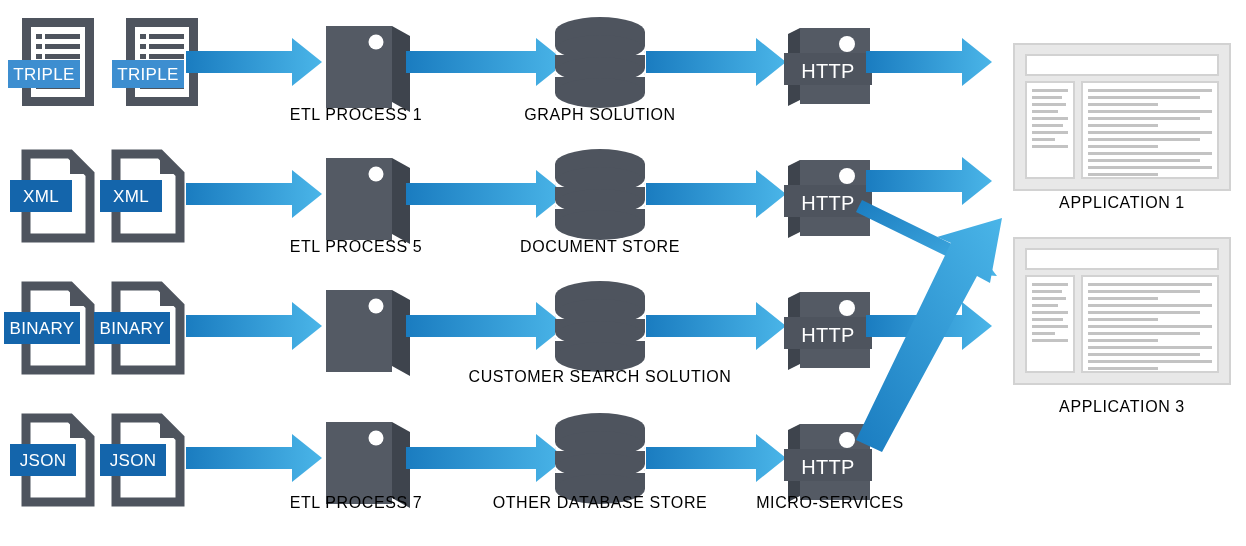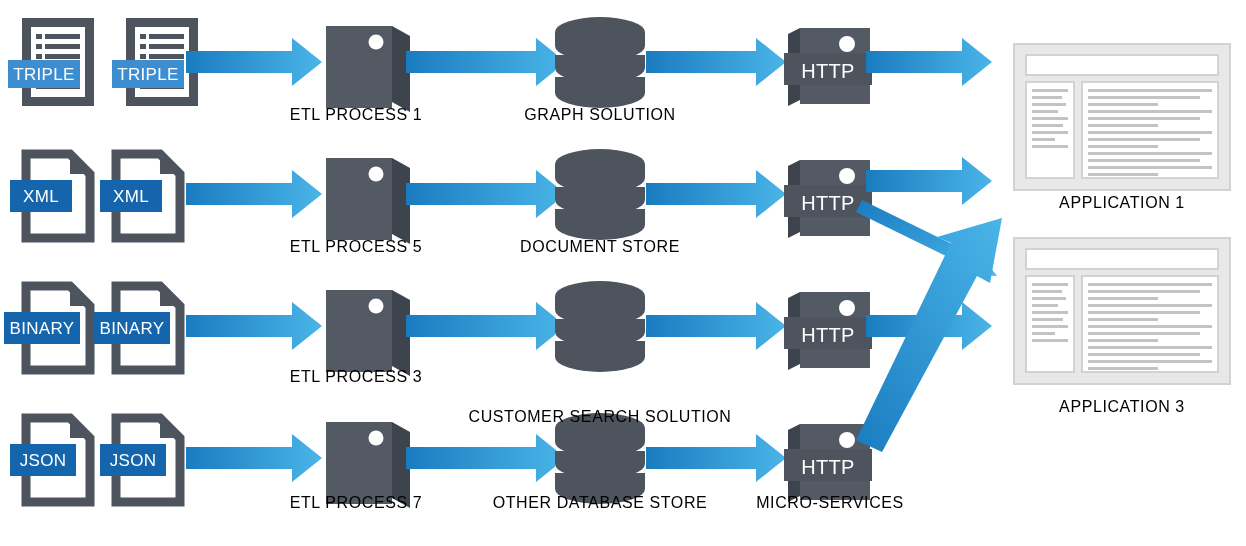--- a/index.html
+++ b/index.html
@@ -314,22 +314,21 @@
       <text class="badge-text" x="133" y="466" text-anchor="middle">JSON</text>
     </g>
   </svg>
 
   <div class="lbl" style="left:256px; top:106px; width:200px;">ETL PROCESS 1</div>
   <div class="lbl" style="left:500px; top:106px; width:200px;">GRAPH SOLUTION</div>
 
   <div class="lbl" style="left:256px; top:238px; width:200px;">ETL PROCESS 5</div>
   <div class="lbl" style="left:500px; top:238px; width:200px;">DOCUMENT STORE</div>
 
-  <div class="lbl" style="left:256px; top:368px; width:200px;">ETL PROCESS 3</div>
-  <div class="lbl" style="left:450px; top:368px; width:300px;margin-top:40px;">CUSTOMER  SEARCH SOLUTION</div>
+  <div class="lbl" style="left:450px; top:368px; width:300px;">CUSTOMER  SEARCH SOLUTION</div>
 
   <div class="lbl" style="left:256px; top:494px; width:200px;">ETL PROCESS 7</div>
   <div class="lbl" style="left:480px; top:494px; width:240px;">OTHER DATABASE STORE</div>
   <div class="lbl" style="left:748px; top:494px; width:164px;">MICRO-SERVICES</div>
 
   <div class="lbl" style="left:1022px; top:194px; width:200px;text-align:center;">APPLICATION 1</div>
   <div class="lbl" style="left:1022px; top:398px; width:200px;">APPLICATION 3</div>
 
 </div>
 

